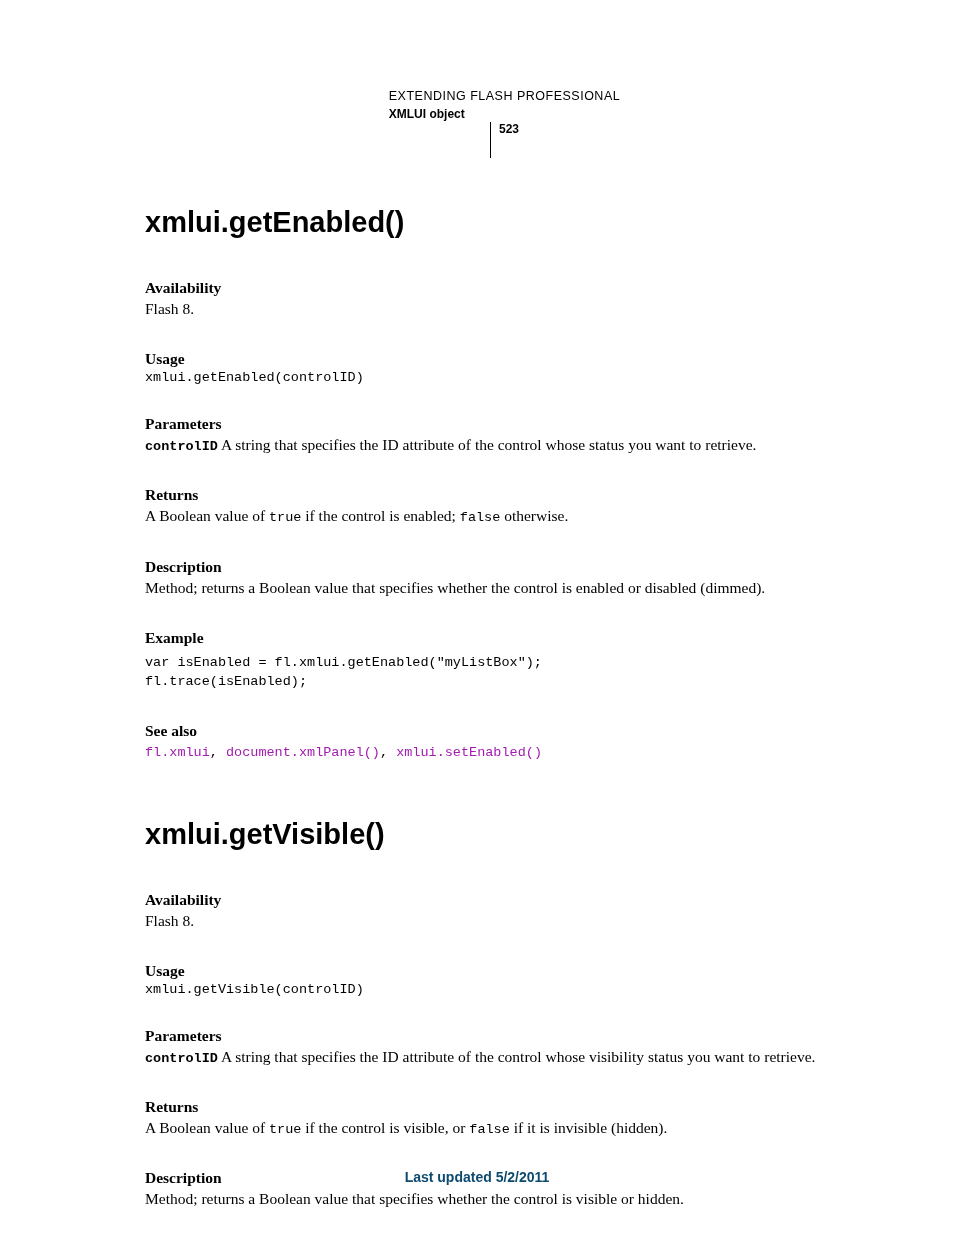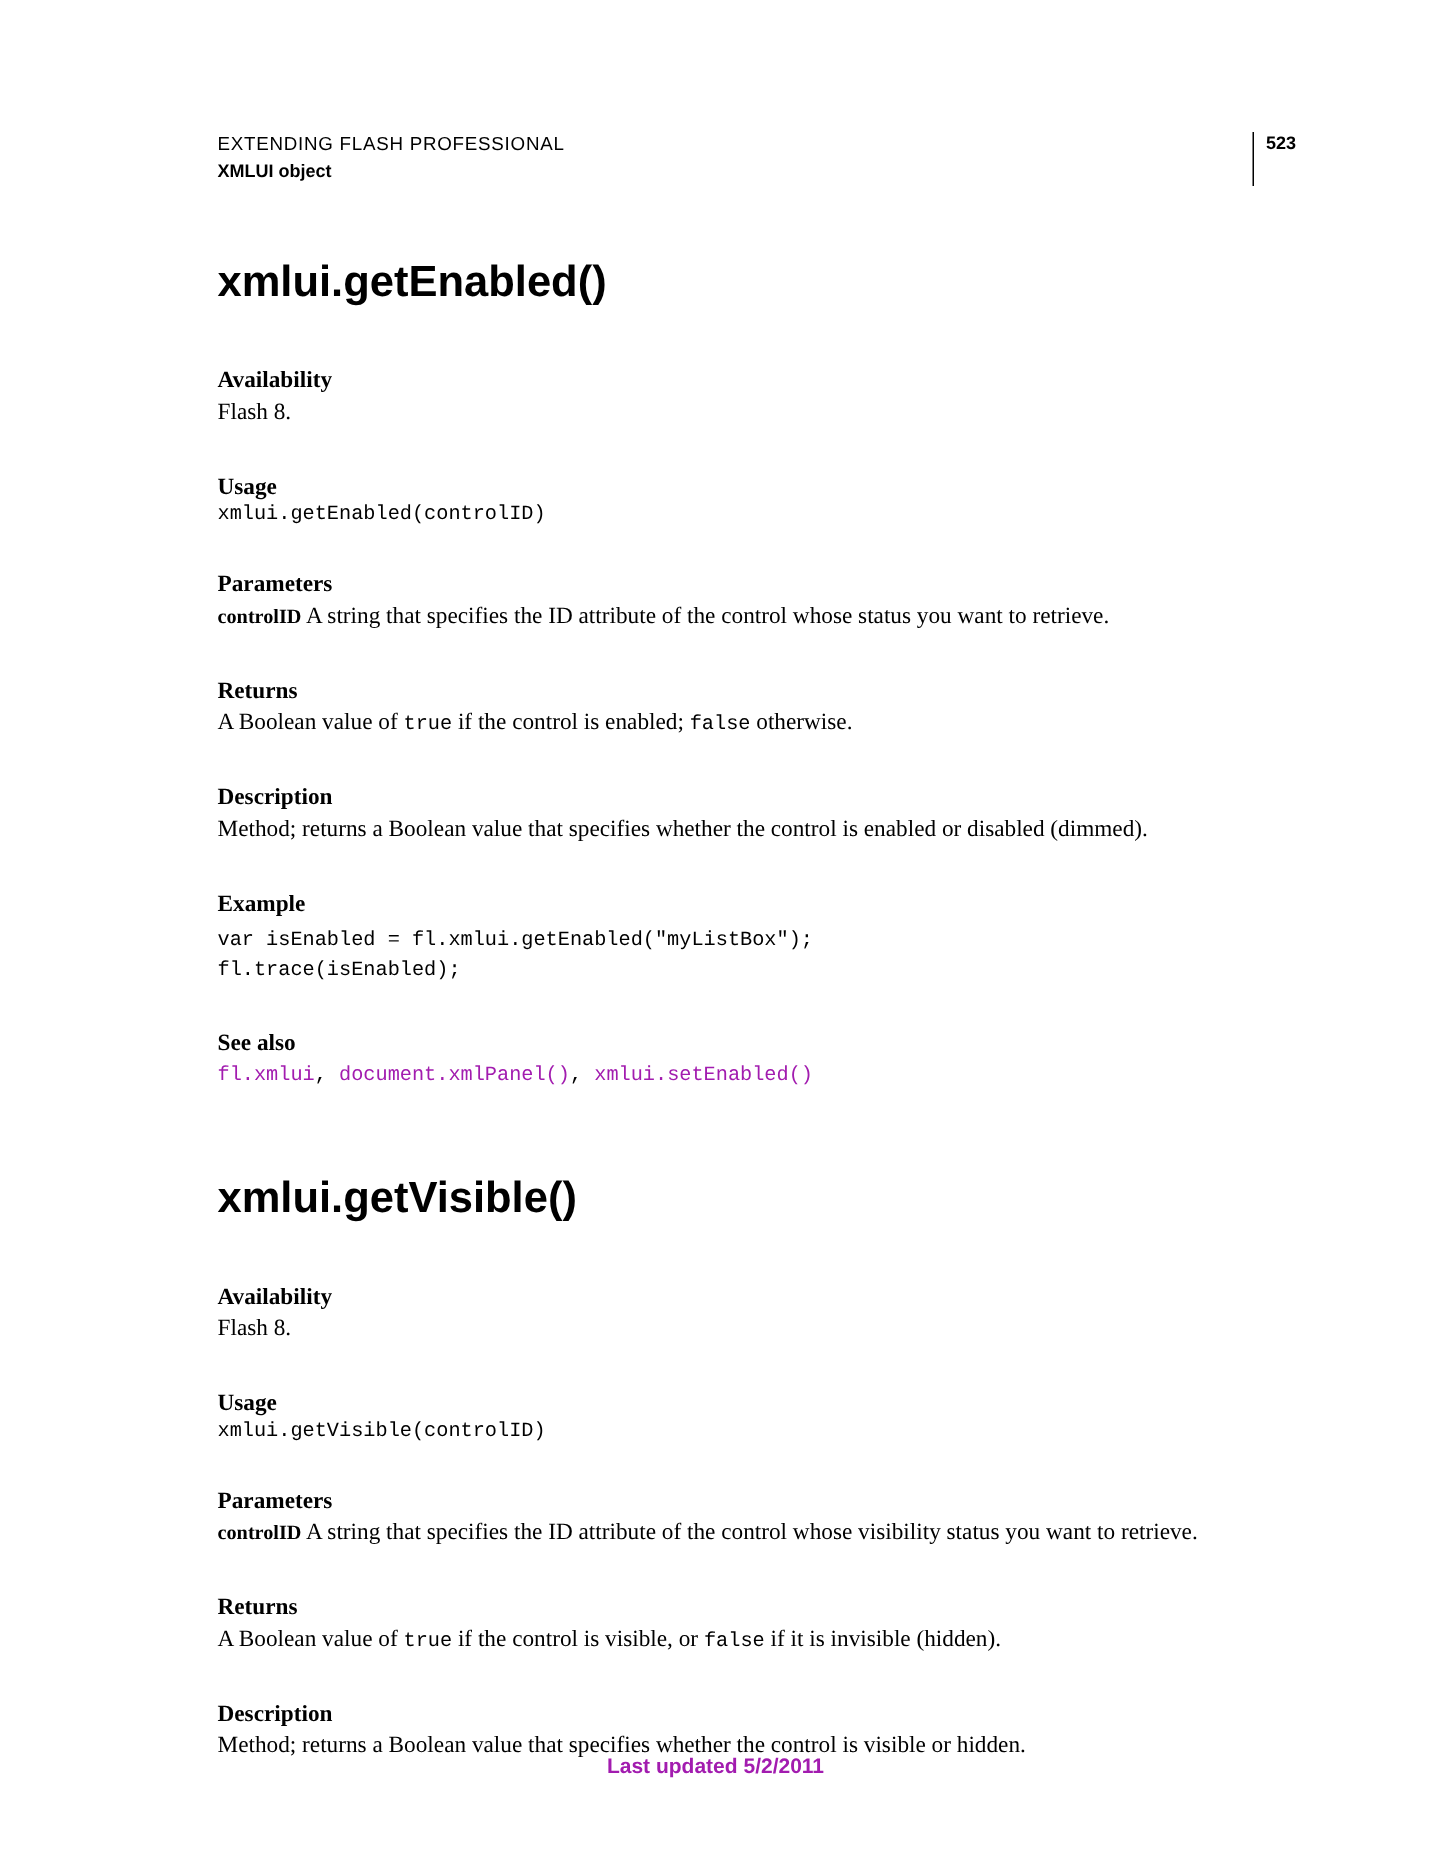--- a/index.html
+++ b/index.html
@@ -12,21 +12,22 @@
   .page {
     width: 954px;
     height: 1235px;
     position: relative;
     box-sizing: border-box;
     padding: 88px 90px 0 145px;
   }
   .header-row {
     display: flex;
     justify-content: space-between;
-    align-items: flex-start;
+    align-items: center;
+    flex-direction: column;
   }
   .header-left {
     font-family: "Myriad Pro", Arial, sans-serif;
     font-size: 12.5px;
     letter-spacing: 0.5px;
     line-height: 1.4;
   }
   .header-left .line2 {
     font-weight: 700;
     letter-spacing: 0;
@@ -68,42 +69,42 @@
     font-size: 13.5px;
   }
   .mono-block {
     font-family: "Courier New", Courier, monospace;
     font-size: 13.5px;
     line-height: 1.45;
     margin-top: 6px;
     white-space: pre;
   }
   .param-name {
-    font-family: Liberation Serif, serif;
+    font-family: Liberation Mono, monospace;
     font-size: 13.5px;
     font-weight: 700;
   }
   .link {
     color: #a21caf;
     font-family: "Courier New", Courier, monospace;
     font-size: 13.5px;
     cursor: pointer;
   }
   .see-also-line {
     margin-top: 2px;
   }
   .footer {
     position: absolute;
     bottom: 50px;
     left: 0;
     width: 100%;
     text-align: center;
     font-family: "Myriad Pro", Arial, sans-serif;
     font-weight: 700;
-    color: #a21caf;
+    color: #0c4a6e;
     font-size: 14px;
   }
 </style>
 </head>
 <body>
 
 <div class="page">
 
   <div class="header-row">
     <div class="header-left">

